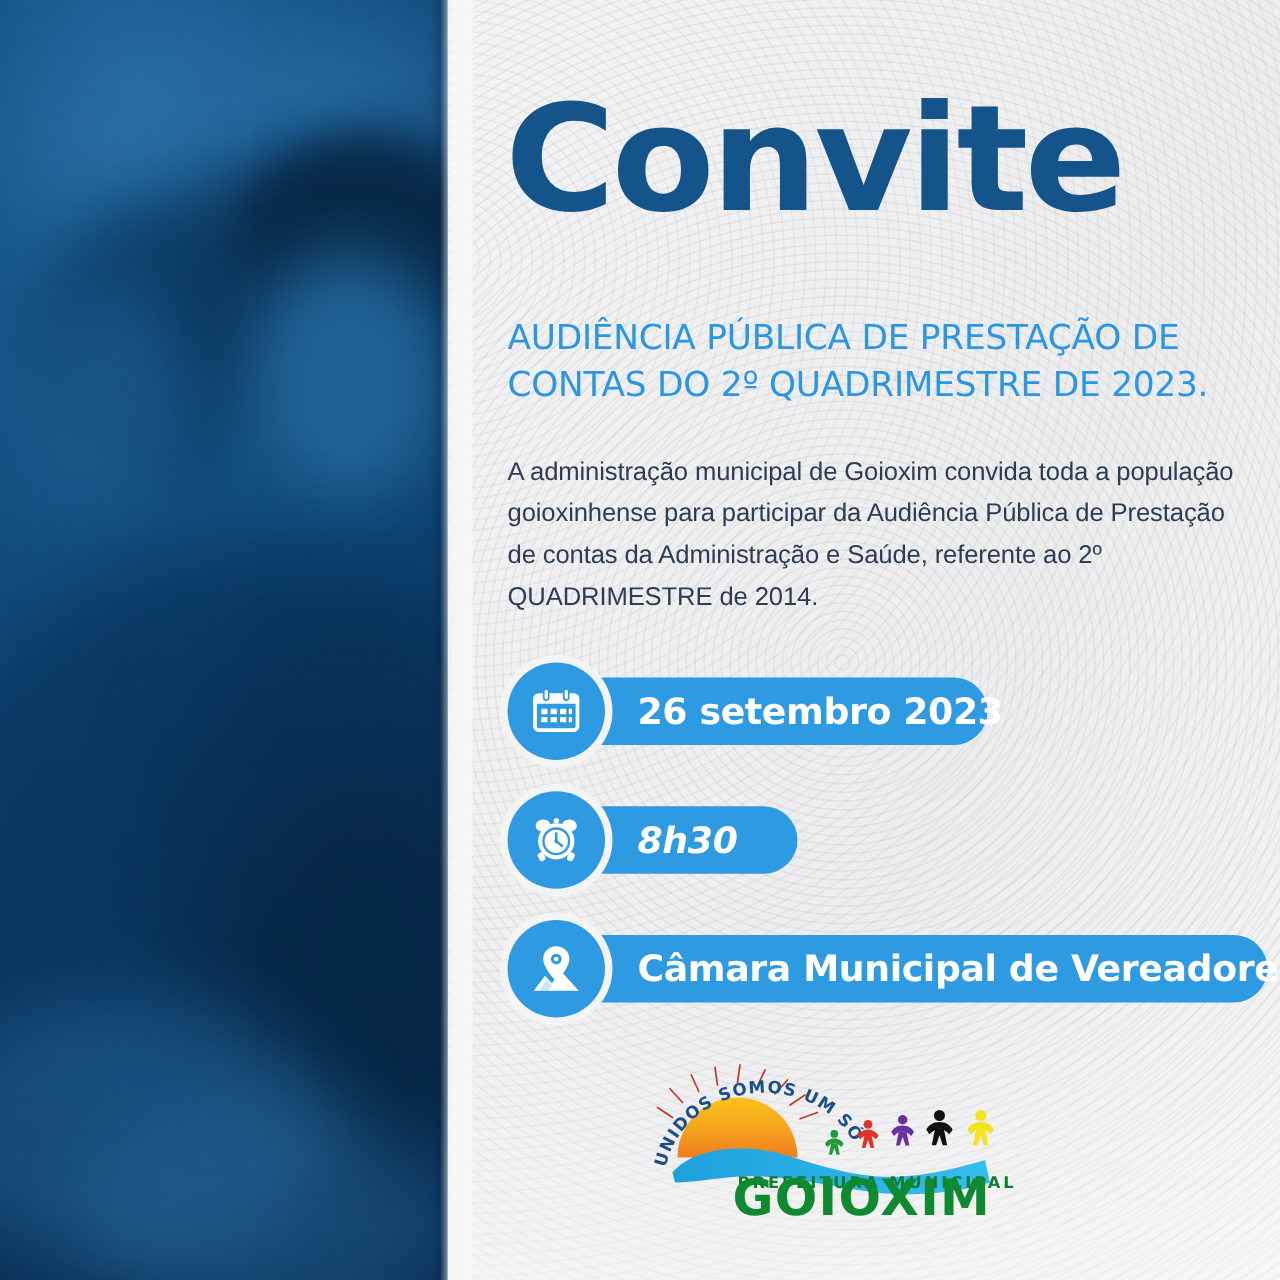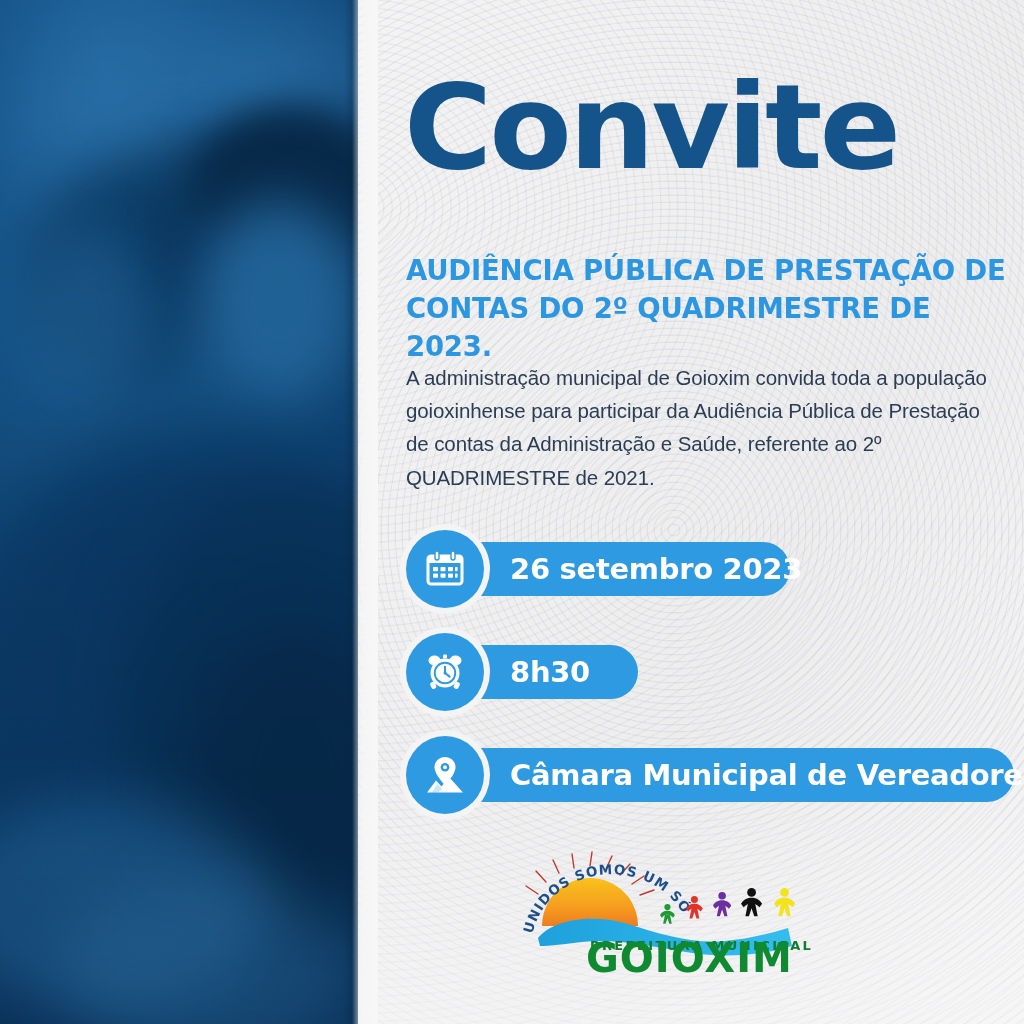--- a/index.html
+++ b/index.html
@@ -142,21 +142,21 @@
     transform-origin: left center;
   }
 
   .subtitle {
     position: absolute;
     left: 48px;
     top: 252px;
     width: 600px;
     font-size: 27.5px;
     line-height: 1.38;
-    font-weight: bold;
+    font-weight: normal;
     color: #2C96E0;
     letter-spacing: -0.2px;
     font-family: "DejaVu Sans", sans-serif;
   }
 
   .body-text {
     position: absolute;
     left: 48px;
     top: 361px;
     width: 600px;
@@ -212,21 +212,21 @@
     box-shadow: 0 0 0 6px #f4f4f5;
     display: flex;
     align-items: center;
     justify-content: center;
     z-index: 2;
   }
   .pill-icon svg { display: block; }
 
   
   .w-date  .pill-bar { width: 348px; }
-  .w-time  .pill-bar { width: 196px; }
+  .w-time  .pill-bar { width: 196px; font-style: italic; }
   .w-place .pill-bar { width: 572px; }
 
   
   .logo {
     position: absolute;
     left: 152px;
     top: 842px;
     width: 310px;
     height: 132px;
   }
@@ -283,21 +283,21 @@
     <div class="ph-edge"></div>
   </div>
   <div class="seam"></div>
 
   <div class="content">
 
     <div class="title">Convite</div>
 
     <div class="subtitle">AUDIÊNCIA PÚBLICA DE PRESTAÇÃO DE CONTAS DO 2º QUADRIMESTRE DE 2023.</div>
 
-    <div class="body-text">A administração municipal de Goioxim convida toda a população goioxinhense para participar da Audiência Pública de Prestação de contas da Administração e Saúde, referente ao 2º QUADRIMESTRE de 2021.</div>
+    <div class="body-text">A administração municipal de Goioxim convida toda a população goioxinhense para participar da Audiência Pública de Prestação de contas da Administração e Saúde, referente ao 2º QUADRIMESTRE de 2014.</div>
 
     <div class="pills">
 
       <div class="pill-row w-date">
         <div class="pill-bar">
           <span class="pill-label">26 setembro 2023</span>
         </div>
         <div class="pill-icon">
           <svg width="44" height="44" viewBox="0 0 44 44" aria-hidden="true">
             <rect x="5" y="9" width="34" height="28" rx="3" fill="none" stroke="#ffffff" stroke-width="3"></rect>

